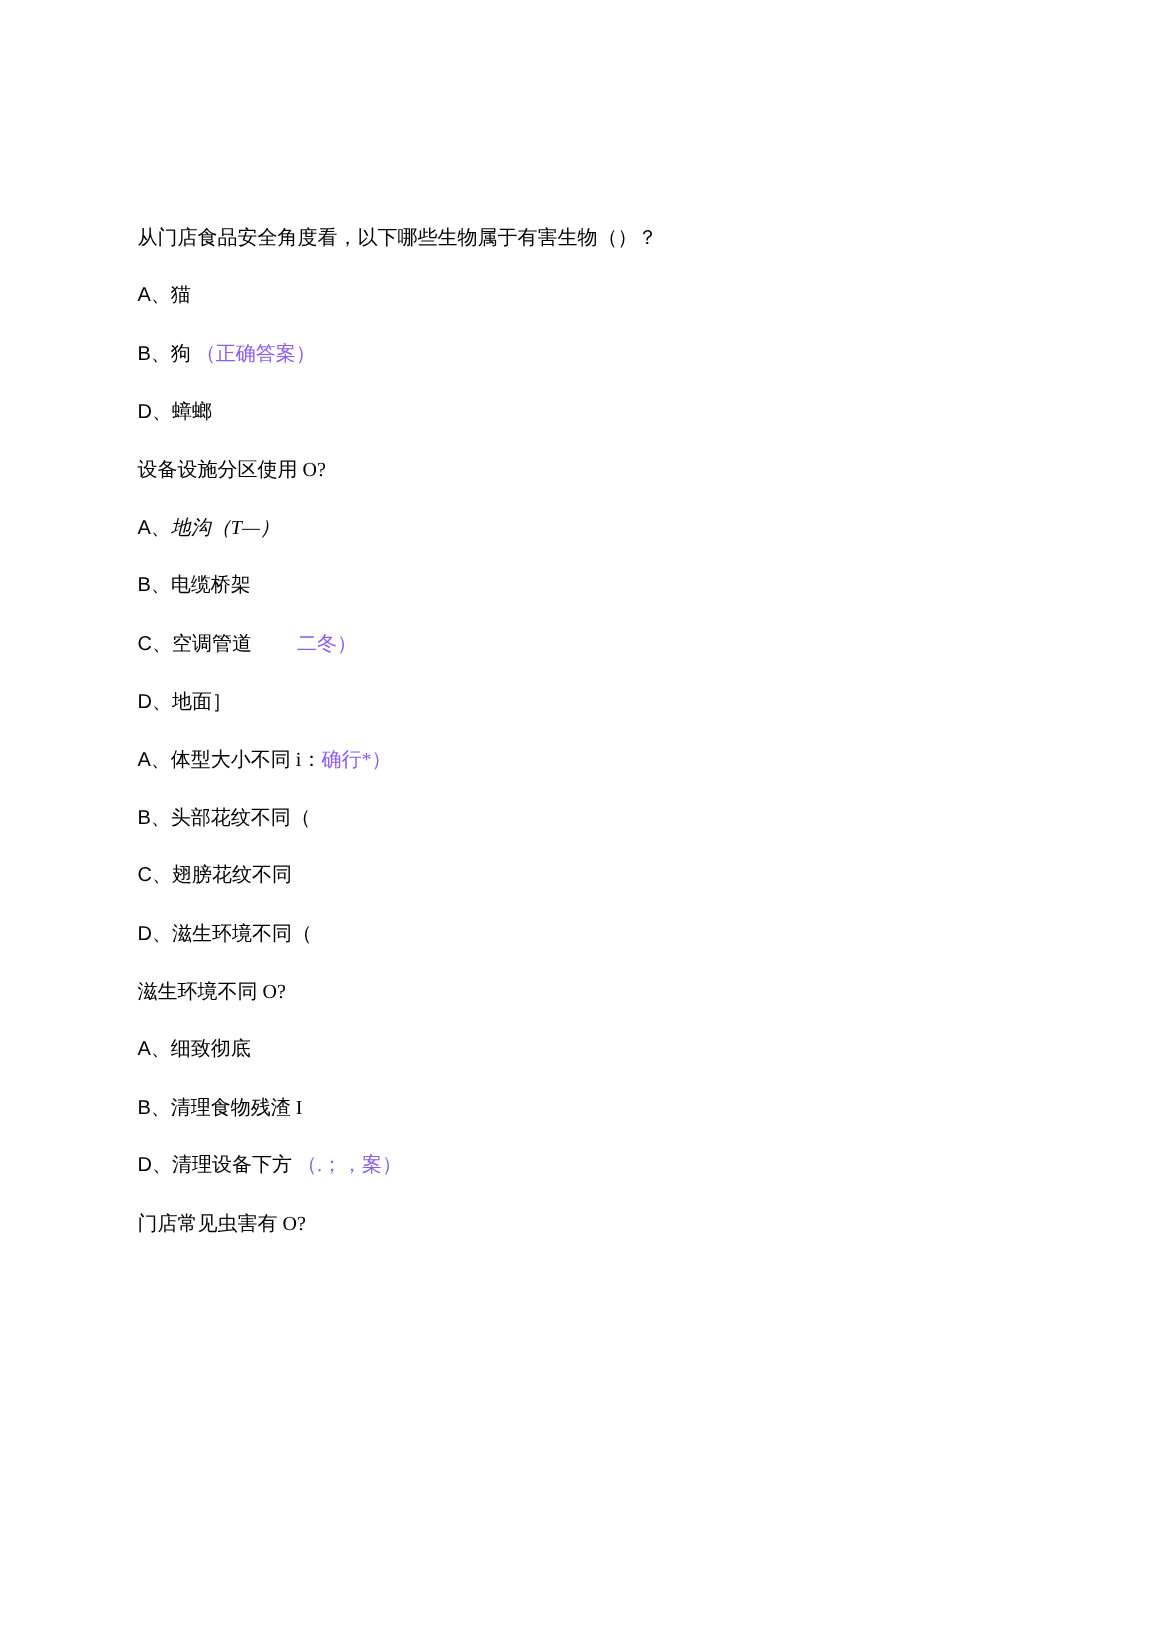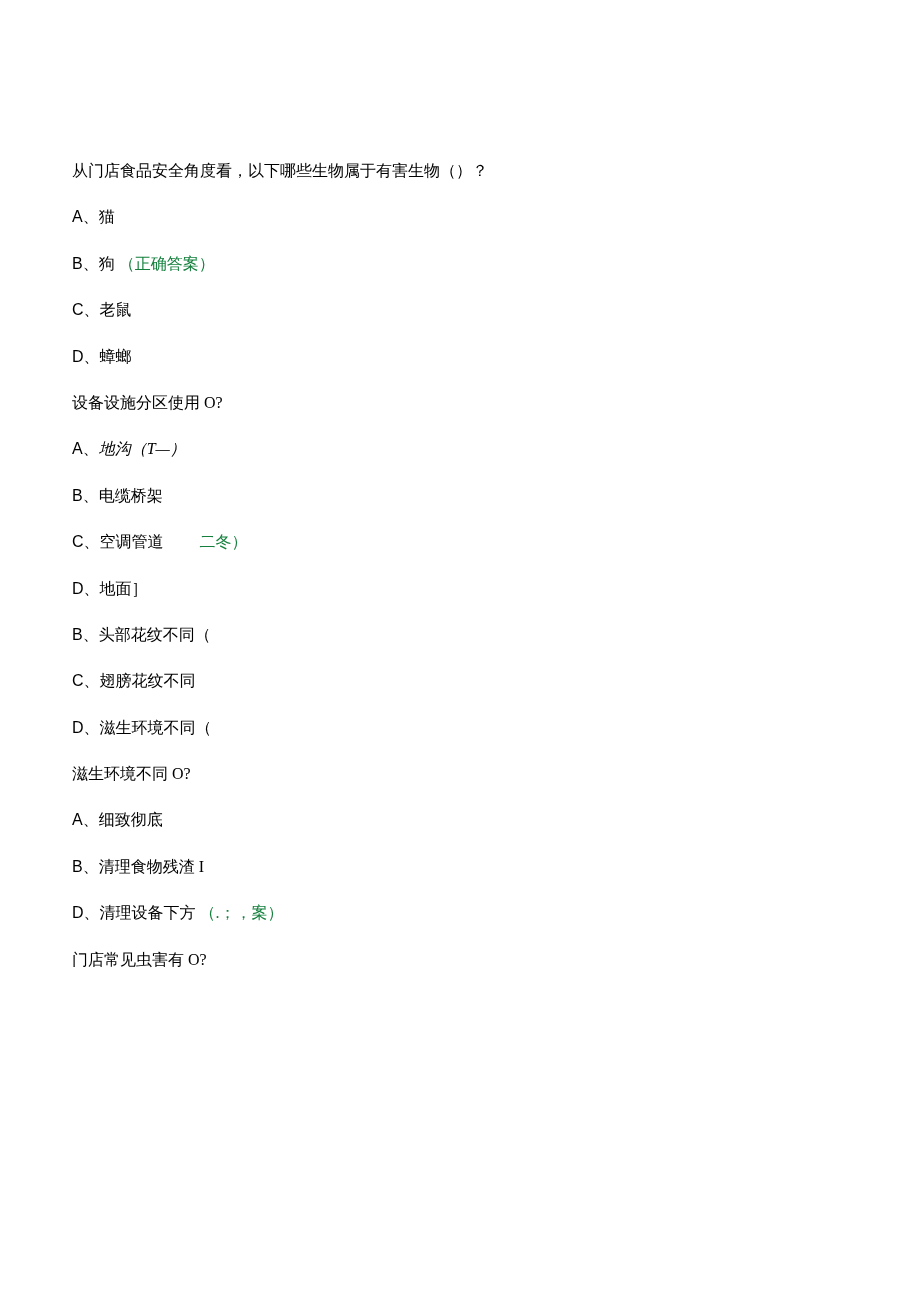--- a/index.html
+++ b/index.html
@@ -2,86 +2,87 @@
 <html><head>
 <meta charset="utf-8">
 <style>
   html, body {
     margin: 0;
     padding: 0;
     background: #ffffff;
     width: 920px;
   }
   .page {
-    padding: 160px 110px 100px 72px;
+    padding: 160px 110px 100px 110px;
     box-sizing: border-box;
     font-family: "SimSun", "Songti SC", serif;
     color: #000000;
     font-size: 16px;
     line-height: 1.4;
+    margin-top: 20px;
   }
   .question {
     margin-bottom: 24px;
   }
   .option {
     margin-bottom: 24px;
   }
   .letter {
     font-family: Arial, "Helvetica Neue", sans-serif;
     font-size: 16px;
   }
   .sep {
     font-family: "SimSun", serif;
   }
   .italic {
     font-style: italic;
     font-family: "KaiTi", "STKaiti", serif;
   }
   .orange {
-    color: #15803d;
+    color: #8b5cf6;
   }
   .gap {
     display: inline-block;
     width: 36px;
   }
 </style>
 </head>
 <body>
 
 <div class="page">
 
   <div class="question">从门店食品安全角度看，以下哪些生物属于有害生物（）？</div>
   <div class="option">
     <span class="letter">A</span><span class="sep">、</span><span>猫</span>
   </div>
   <div class="option">
     <span class="letter">B</span><span class="sep">、</span><span>狗</span>
     <span class="orange">（正确答案）</span>
   </div>
   <div class="option">
-    <span class="letter">C</span><span class="sep">、</span><span>老鼠</span>
-  </div>
-  <div class="option">
     <span class="letter">D</span><span class="sep">、</span><span>蟑螂</span>
   </div>
 
   <div class="question">设备设施分区使用 O?</div>
   <div class="option">
     <span class="letter">A</span><span class="sep">、</span><span class="italic">地沟（T—）</span>
   </div>
   <div class="option">
     <span class="letter">B</span><span class="sep">、</span><span>电缆桥架</span>
   </div>
   <div class="option">
     <span class="letter">C</span><span class="sep">、</span><span>空调管道</span><span class="gap"></span><span class="orange">二冬）</span>
   </div>
   <div class="option">
     <span class="letter">D</span><span class="sep">、</span><span>地面］</span>
   </div>
 
+  <div class="option">
+    <span class="letter">A</span><span class="sep">、</span><span>体型大小不同 i：</span><span class="orange">确行*）</span>
+  </div>
   <div class="option">
     <span class="letter">B</span><span class="sep">、</span><span>头部花纹不同（</span>
   </div>
   <div class="option">
     <span class="letter">C</span><span class="sep">、</span><span>翅膀花纹不同</span>
   </div>
   <div class="option">
     <span class="letter">D</span><span class="sep">、</span><span>滋生环境不同（</span>
   </div>
 

